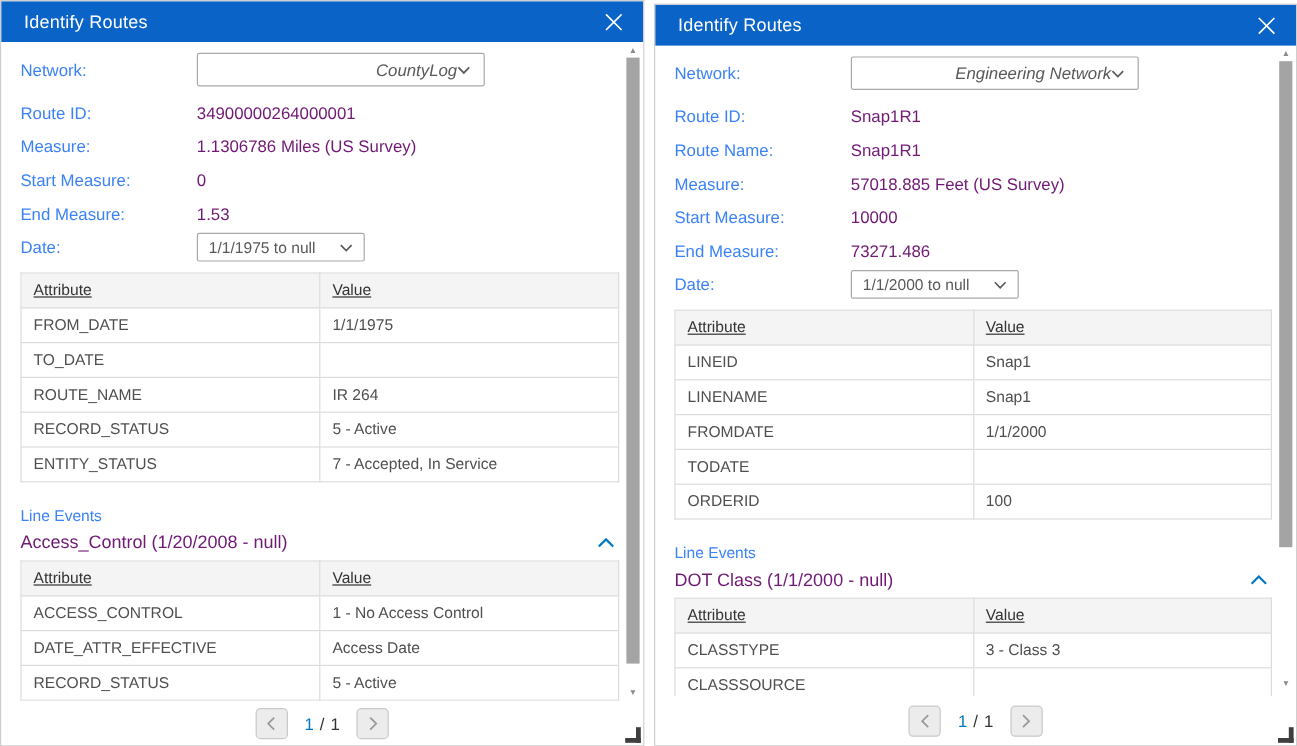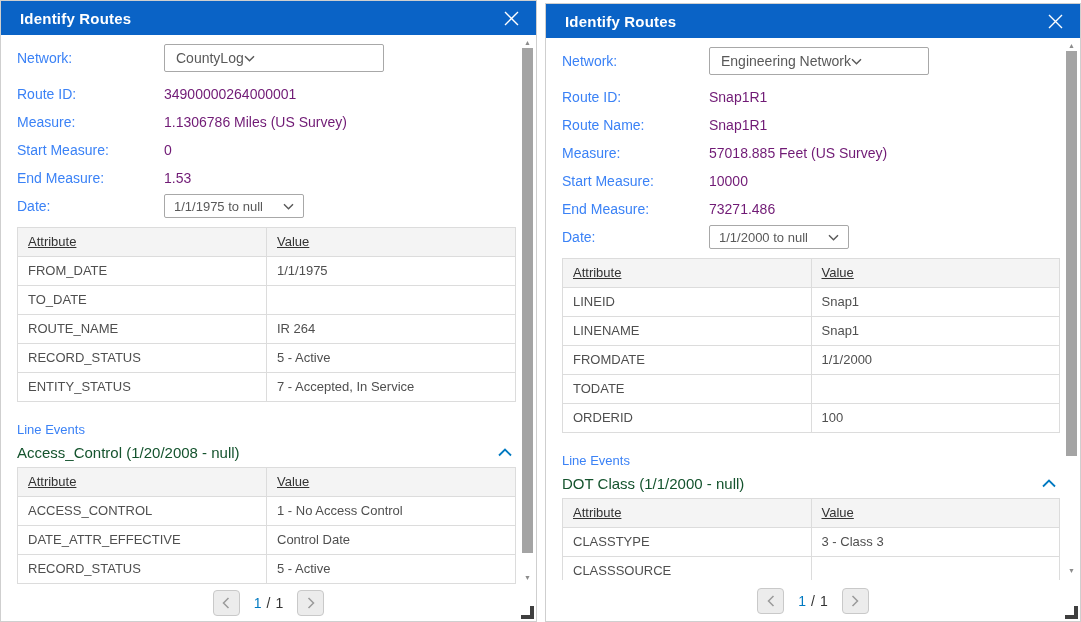--- a/index.html
+++ b/index.html
@@ -9,49 +9,49 @@
     -webkit-font-smoothing:antialiased;
   }
   .panel{
     position:absolute;background:#fff;border:1px solid #cfcfcf;
     box-sizing:border-box;display:flex;flex-direction:column;overflow:hidden;
   }
   .panel-header{
     height:34px;flex:none;background:#0a63c6;display:flex;align-items:center;
     justify-content:space-between;padding:0 12px 0 19px;cursor:move;
   }
-  .panel-title{color:#ffffff;font-size:15px;font-weight:bold;letter-spacing:.2px;}
+  .panel-title{color:#ffffff;font-size:15px;font-weight:normal;letter-spacing:.2px;}
   .close-btn{width:26px;height:26px;display:flex;align-items:center;justify-content:center;cursor:pointer;}
   .panel-body{flex:1;padding:9px 20px 0 16px;overflow:hidden;position:relative;}
   .field-row{display:flex;align-items:center;height:28px;font-size:14px;color:#565656;}
   .field-row.gap-after{margin-bottom:8px;}
   .field-label{width:147px;flex:none;color:#3b82f6;}
   .field-value{color:#701a75;}
   .select{
     display:inline-flex;align-items:center;border:1px solid #a8a8a8;border-radius:2px;
     background:#fff;color:#595959;cursor:pointer;box-sizing:border-box;
   }
-  .select-wide{width:220px;height:28px;padding:0 11px;justify-content:flex-start;font-size:14px;}
+  .select-wide{width:240px;height:28px;padding:0 11px;justify-content:flex-end;font-size:14px;font-style:italic;}
   .select-small{height:24px;padding:0 9px;gap:20px;font-size:13px;}
   .select-chevron{display:inline-flex;align-items:center;}
   .attr-table{
     width:100%;border-collapse:collapse;table-layout:fixed;margin-top:7px;
     font-size:13px;color:#4f4f4f;
   }
   .attr-table th{
     background:#f4f4f4;border:1px solid #dcdcdc;text-align:left;font-weight:normal;
     color:#333333;padding:6px 10px;height:16px;line-height:16px;text-decoration:underline;
   }
   .attr-table td{
     border:1px solid #dcdcdc;padding:6px 10px;height:16px;line-height:16px;
     overflow:hidden;white-space:nowrap;
   }
   .le-label{margin-top:20px;font-size:13px;color:#3b82f6;}
   .le-heading-row{display:flex;align-items:center;justify-content:space-between;margin-top:5px;height:20px;}
-  .le-heading{font-size:15px;color:#14532d;}
+  .le-heading{font-size:15px;color:#701a75;}
   .collapse-btn{display:inline-flex;align-items:center;justify-content:center;width:18px;height:18px;cursor:pointer;margin-right:2px;}
   .le-table{margin-top:5px;}
   .panel-footer{
     flex:none;display:flex;align-items:center;justify-content:center;gap:14px;
   }
   .page-btn{
     width:27px;height:26px;background:#ececec;border:1px solid #c9c9c9;border-radius:4px;
     display:flex;align-items:center;justify-content:center;cursor:pointer;box-sizing:border-box;
   }
   .page-info{font-size:14px;color:#323232;display:inline-flex;gap:5px;}
@@ -168,21 +168,21 @@
             <th>Value</th>
           </tr>
         </thead>
         <tbody>
           <tr>
             <td>ACCESS_CONTROL</td>
             <td>1 - No Access Control</td>
           </tr>
           <tr>
             <td>DATE_ATTR_EFFECTIVE</td>
-            <td>Control Date</td>
+            <td>Access Date</td>
           </tr>
           <tr>
             <td>RECORD_STATUS</td>
             <td>5 - Active</td>
           </tr>
         </tbody>
       </table>
   </div>
   <div class="panel-footer" style="height:37px;">
     <span class="page-btn">

